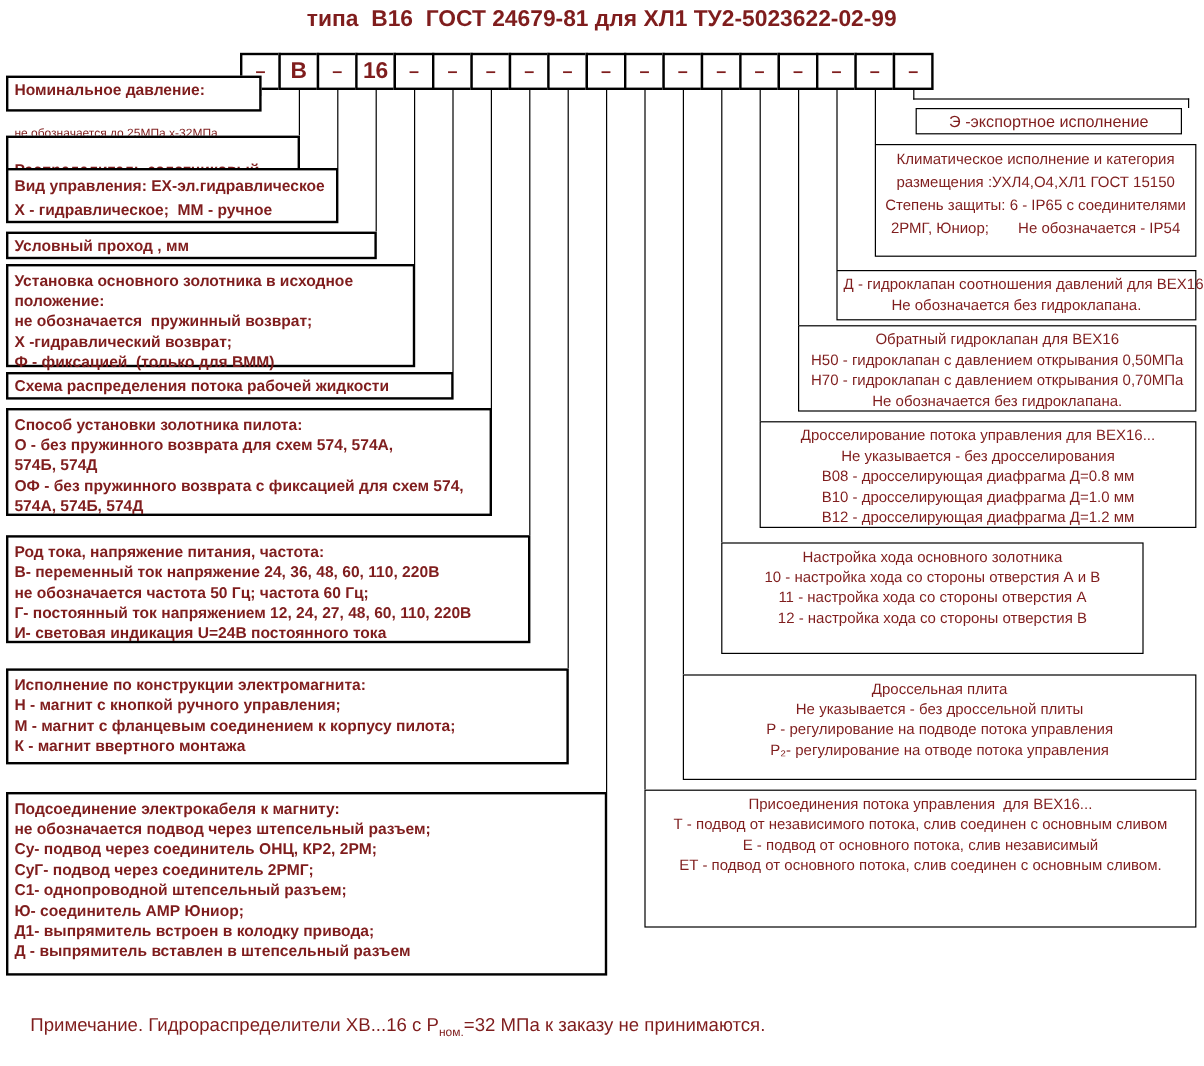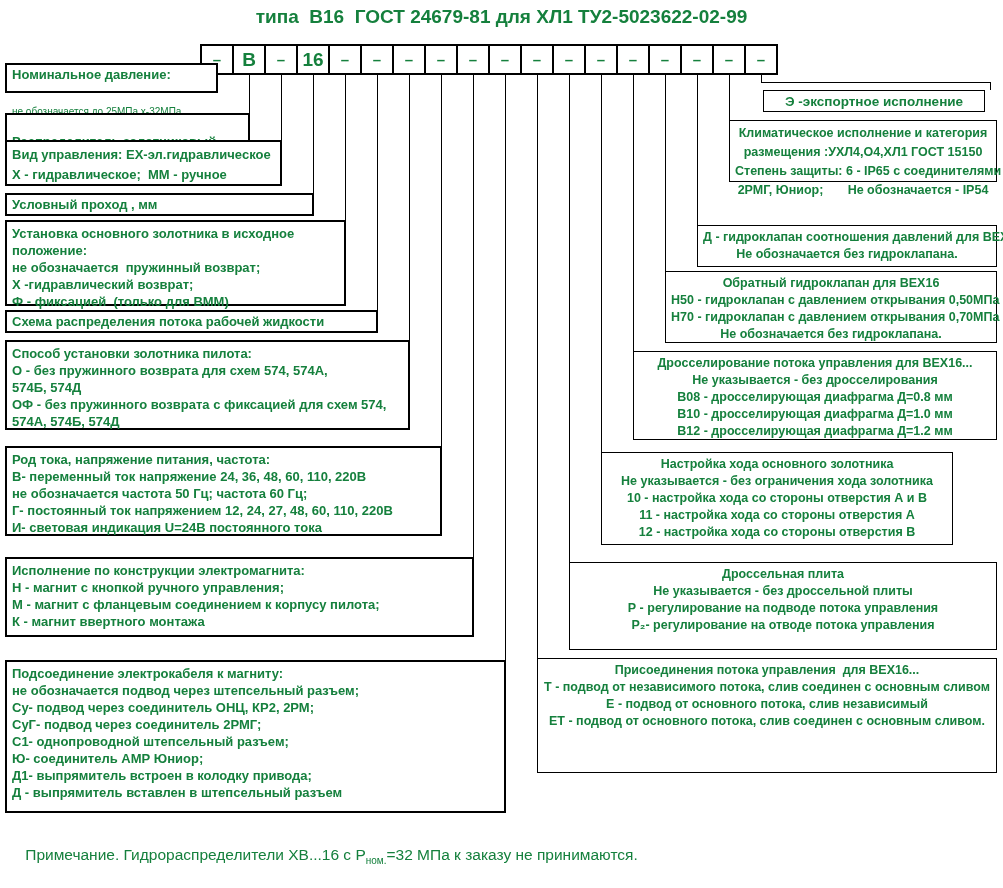--- a/index.html
+++ b/index.html
@@ -1,28 +1,28 @@
 <!DOCTYPE html>
 <html><head>
 <meta charset="utf-8">
 <style>
   html,body{margin:0;padding:0;background:#fff;}
   .canvas{position:relative;width:1003px;height:888px;background:#fff;overflow:hidden;
-          font-family:"Liberation Sans",sans-serif;color:#15803d;}
+          font-family:"Liberation Sans",sans-serif;color:#7f1d1d;}
   .title{position:absolute;top:6px;left:0;width:1003px;text-align:center;
          font-size:19px;font-weight:bold;white-space:pre;}
   .strip{position:absolute;left:200px;top:44px;display:flex;}
   .cell{box-sizing:border-box;width:34px;height:31px;border:2px solid #000;margin-left:-2px;
         display:flex;align-items:center;justify-content:center;background:#fff;
         font-size:15px;font-weight:bold;}
   .cell:first-child{margin-left:0;}
   .cell:nth-child(2),.cell:nth-child(4){font-size:19px;}
   .box{position:absolute;box-sizing:border-box;background:#fff;border:2px solid #000;
        padding:3px 5px;font-size:13px;font-weight:bold;line-height:17px;}
-  .box.thin{border-width:1px;font-weight:bold;font-size:12.5px;text-align:center;}
+  .box.thin{border-width:1px;font-weight:normal;font-size:12.5px;text-align:center;}
   .box .ln{white-space:pre;}
   .box .small{font-size:10px;font-weight:normal;margin-top:20px;}
   .center{text-align:center;}
   .vline,.hline{position:absolute;background:#000;}
   .vline{width:1px;}
   .hline{height:1px;}
   .note{position:absolute;left:8px;font-size:15.5px;white-space:pre;}
   .note sub{font-size:10px;}
 </style>
 </head>
@@ -126,21 +126,21 @@
       <div class="ln">СуГ- подвод через соединитель 2РМГ;</div>
       <div class="ln">С1- однопроводной штепсельный разъем;</div>
       <div class="ln">Ю- соединитель АМР Юниор;</div>
       <div class="ln">Д1- выпрямитель встроен в колодку привода;</div>
       <div class="ln">Д - выпрямитель вставлен в штепсельный разъем</div>
     </div>
 
   <div class="box thin center" style="left:763px;top:90px;width:222px;height:22px;padding:2px 4px;font-size:13.5px;">
       <div class="ln">Э -экспортное исполнение</div>
     </div>
-  <div class="box thin" style="left:729px;top:120px;width:268px;height:62px;line-height:19px;">
+  <div class="box thin" style="left:729px;top:120px;width:268px;height:94px;line-height:19px;">
       <div class="ln">Климатическое исполнение и категория</div>
       <div class="ln">размещения :УХЛ4,О4,ХЛ1 ГОСТ 15150</div>
       <div class="ln">Степень защиты: 6 - IP65 с соединителями</div>
       <div class="ln">2РМГ, Юниор;       Не обозначается - IP54</div>
     </div>
   <div class="box thin" style="left:697px;top:225px;width:300px;height:42px;">
       <div class="ln">Д - гидроклапан соотношения давлений для ВЕХ16.</div>
       <div class="ln">Не обозначается без гидроклапана.</div>
     </div>
   <div class="box thin" style="left:665px;top:271px;width:332px;height:72px;">
@@ -151,21 +151,20 @@
     </div>
   <div class="box thin" style="left:633px;top:351px;width:364px;height:89px;">
       <div class="ln">Дросселирование потока управления для ВЕХ16...</div>
       <div class="ln">Не указывается - без дросселирования</div>
       <div class="ln">В08 - дросселирующая диафрагма Д=0.8 мм</div>
       <div class="ln">В10 - дросселирующая диафрагма Д=1.0 мм</div>
       <div class="ln">В12 - дросселирующая диафрагма Д=1.2 мм</div>
     </div>
   <div class="box thin" style="left:601px;top:452px;width:352px;height:93px;">
       <div class="ln">Настройка хода основного золотника</div>
-      <div class="ln">Не указывается - без ограничения хода золотника</div>
       <div class="ln">10 - настройка хода со стороны отверстия А и В</div>
       <div class="ln">11 - настройка хода со стороны отверстия А</div>
       <div class="ln">12 - настройка хода со стороны отверстия В</div>
     </div>
   <div class="box thin" style="left:569px;top:562px;width:428px;height:88px;">
       <div class="ln">Дроссельная плита</div>
       <div class="ln">Не указывается - без дроссельной плиты</div>
       <div class="ln">Р - регулирование на подводе потока управления</div>
       <div class="ln">Р₂- регулирование на отводе потока управления</div>
     </div>

